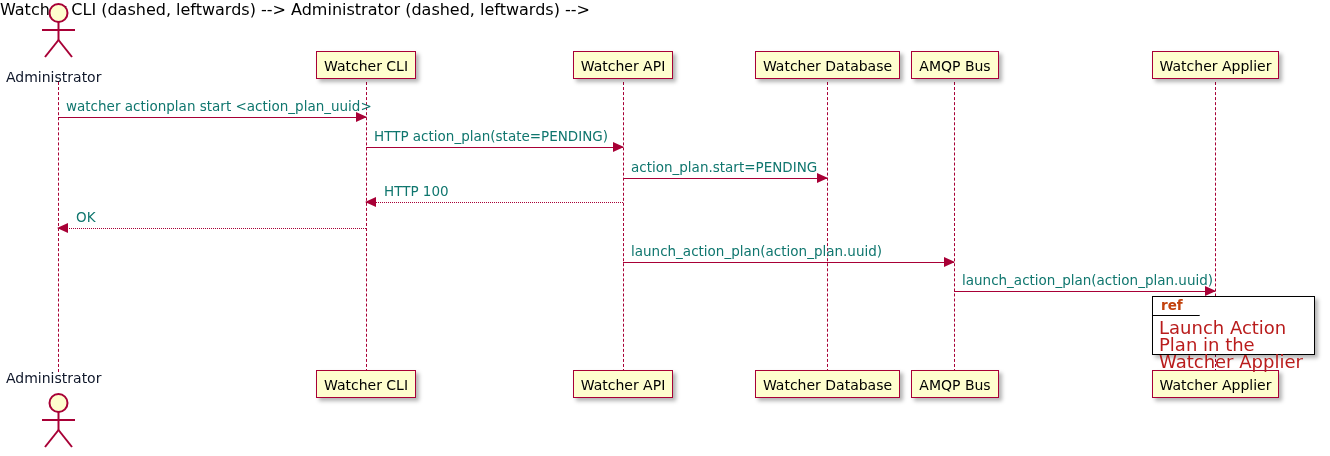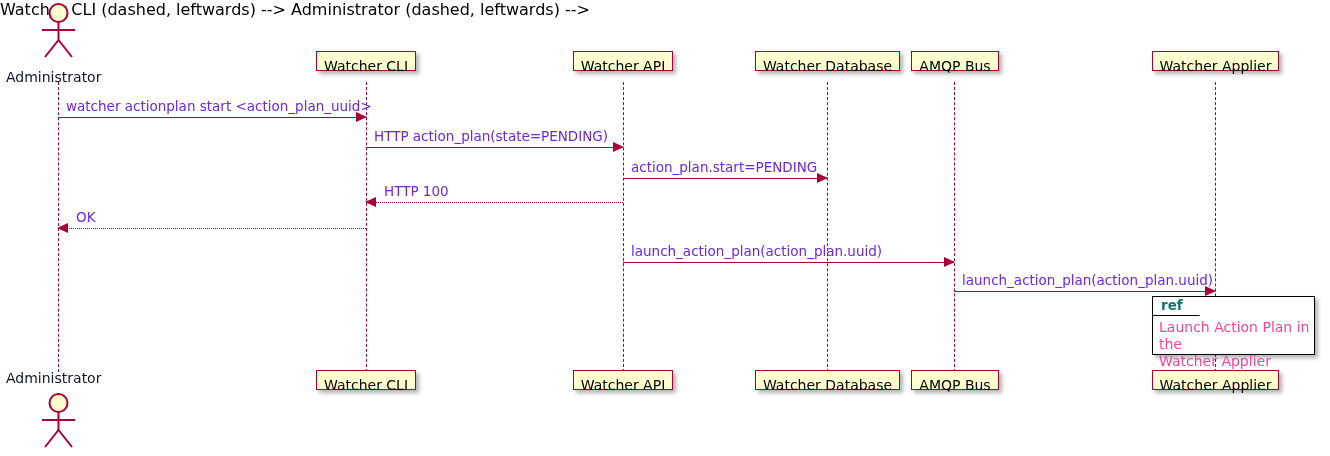--- a/index.html
+++ b/index.html
@@ -30,21 +30,21 @@
 
   
   .participant {
     position: absolute;
     box-sizing: border-box;
     background: #FEFECE;
     border: 1.5px solid #A80036;
     color: #000000;
     font-size: 14px;
     line-height: 28px;
-    height: 20px;
+    height: 28px;
     text-align: center;
     white-space: nowrap;
     box-shadow: 3px 3px 4px rgba(0,0,0,0.30);
     z-index: 4;
   }
 
   
   .actor-fig {
     position: absolute;
     z-index: 4;
@@ -89,21 +89,21 @@
   .msg.to-left .head {
     left: -1px;
     border-top: 5px solid transparent;
     border-bottom: 5px solid transparent;
     border-right: 11px solid #A80036;
   }
   .msg .label {
     position: absolute;
     bottom: 3px;
     font-size: 13.5px;
-    color: #6d28d9;
+    color: #0f766e;
     white-space: nowrap;
     line-height: 16px;
     margin-top: 44px;
   }
   .msg.to-right .label { left: 8px; }
   .msg.to-left  .label { left: 18px; }
 
   
   .ref-box {
     position: absolute;
@@ -119,33 +119,33 @@
     top: 0;
     height: 19px;
     box-sizing: border-box;
     border-right: 1.5px solid #000000;
     border-bottom: 1.5px solid #000000;
     background: #FFFFFF;
     font-size: 13.5px;
     font-weight: bold;
     line-height: 17px;
     padding: 0 8px 0 8px;
-    color: #0f766e;
+    color: #c2410c;
     
     clip-path: polygon(0 0, calc(100% - 9px) 0, 100% 100%, 0 100%);
     padding-right: 16px;
   }
   .ref-body {
     position: absolute;
     left: 6px;
     top: 22px;
     right: 4px;
-    font-size: 14px;
+    font-size: 18px;
     line-height: 17px;
-    color: #ec4899;
+    color: #b91c1c;
   }
 </style>
 </head>
 <body>
 
 <div id="diagram">
 
   
   <div class="lifeline" style="left:58px;"></div>
   <div class="lifeline" style="left:366px;"></div>

